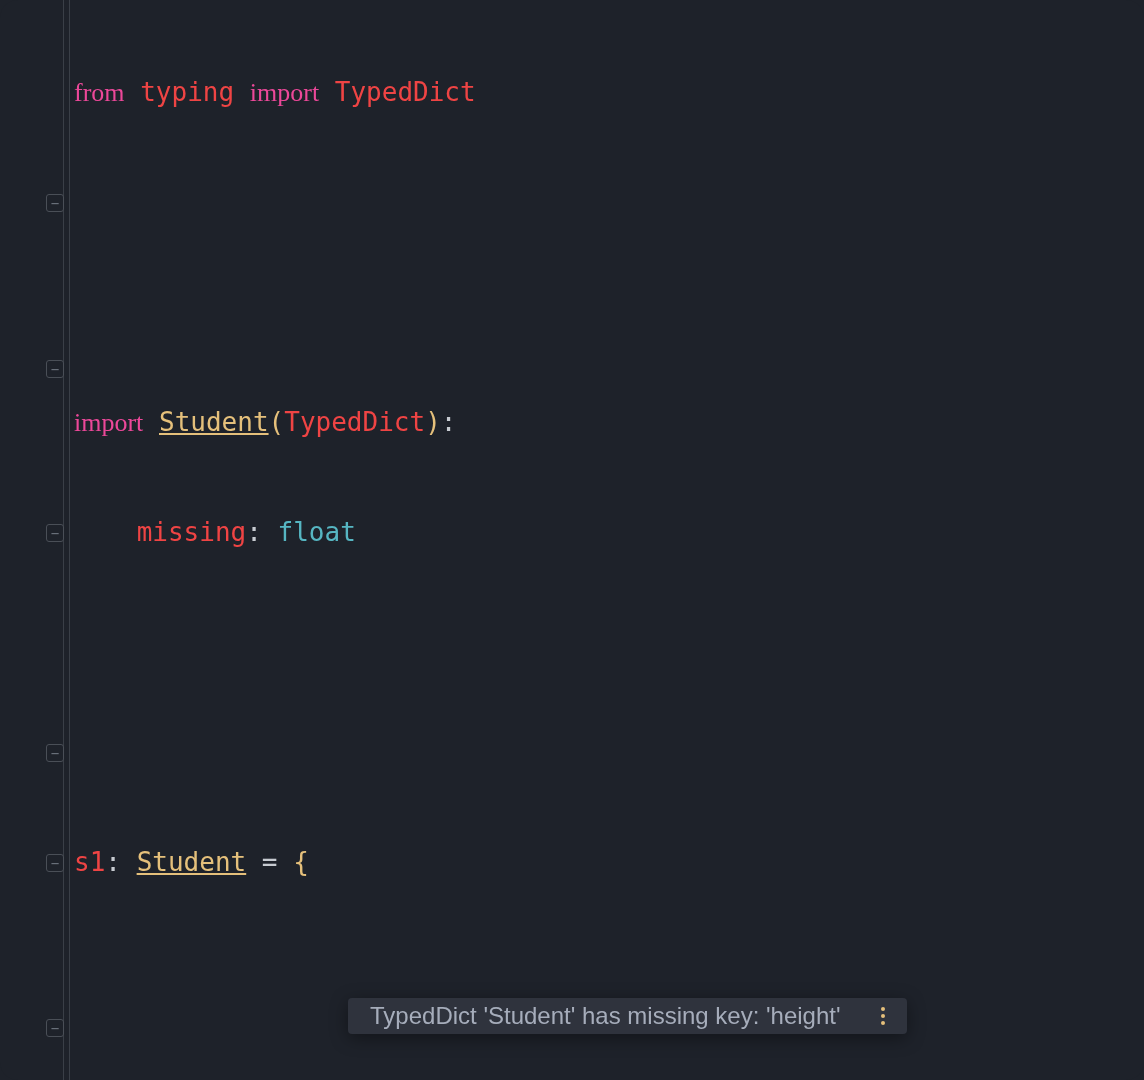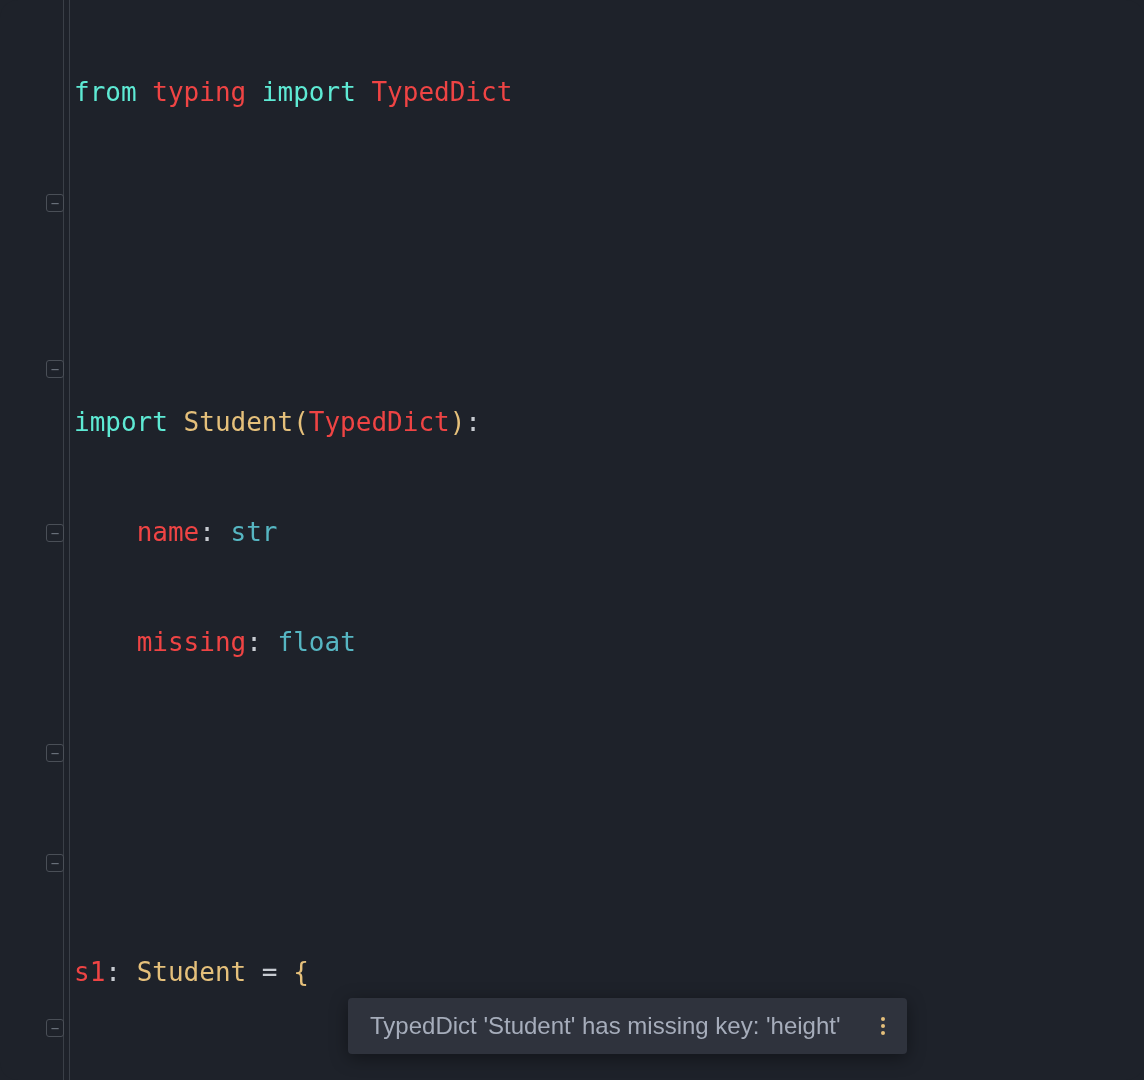--- a/index.html
+++ b/index.html
@@ -55,35 +55,35 @@
     position: absolute;
     left: 74px;
     top: 0;
     right: 0;
     white-space: pre;
     line-height: 55px;
     color: #c7cbd1;
     padding-top: 10px;
   }
   .line { height: 55px; }
-  .kw   { color: #5eead4; }
+  .kw   { color: #ec4899; font-family: Liberation Serif, serif; }
   .ident{ color: #ef4444; }
-  .cls  { color: #e5c07b; }
+  .cls  { color: #e5c07b; text-decoration: underline; }
   .type { color: #56b6c2; }
   .brace{ color: #e5c07b; }
   .punct{ color: #c7cbd1; }
   .op   { color: #c7cbd1; }
 
   .tooltip {
     position: absolute;
     background: #2f333d;
     color: #a6adbb;
     font-size: 24px;
     font-family: -apple-system, 'Segoe UI', sans-serif;
-    padding: 14px 22px;
+    padding: 4px 22px;
     border-radius: 4px;
     box-shadow: 0 4px 18px rgba(0,0,0,0.4);
     display: flex;
     align-items: center;
     gap: 40px;
     z-index: 10;
   }
   .tooltip-actions {
     color: #e5c07b;
     font-size: 22px;
@@ -110,21 +110,20 @@
     <div class="fold" style="top:744px;">−</div>
     <div class="fold" style="top:854px;">−</div>
     <div class="fold" style="top:1019px;">−</div>
   </div>
 
   <div class="code">
 <div class="line"><span class="kw">from</span> <span class="ident">typing</span> <span class="kw">import</span> <span class="ident">TypedDict</span></div>
 <div class="line"></div>
 <div class="line"></div>
 <div class="line"><span class="kw">import</span> <span class="cls">Student</span><span class="brace">(</span><span class="ident">TypedDict</span><span class="brace">)</span><span class="punct">:</span></div>
-<div class="line">    <span class="ident">name</span><span class="punct">:</span> <span class="type">str</span></div>
 <div class="line">    <span class="ident">missing</span><span class="punct">:</span> <span class="type">float</span></div>
 <div class="line"></div>
 <div class="line"></div>
 <div class="line"><span class="ident">s1</span><span class="punct">:</span> <span class="cls">Student</span> <span class="op">=</span> <span class="brace">{</span></div>
 
 
 
 
 
 

